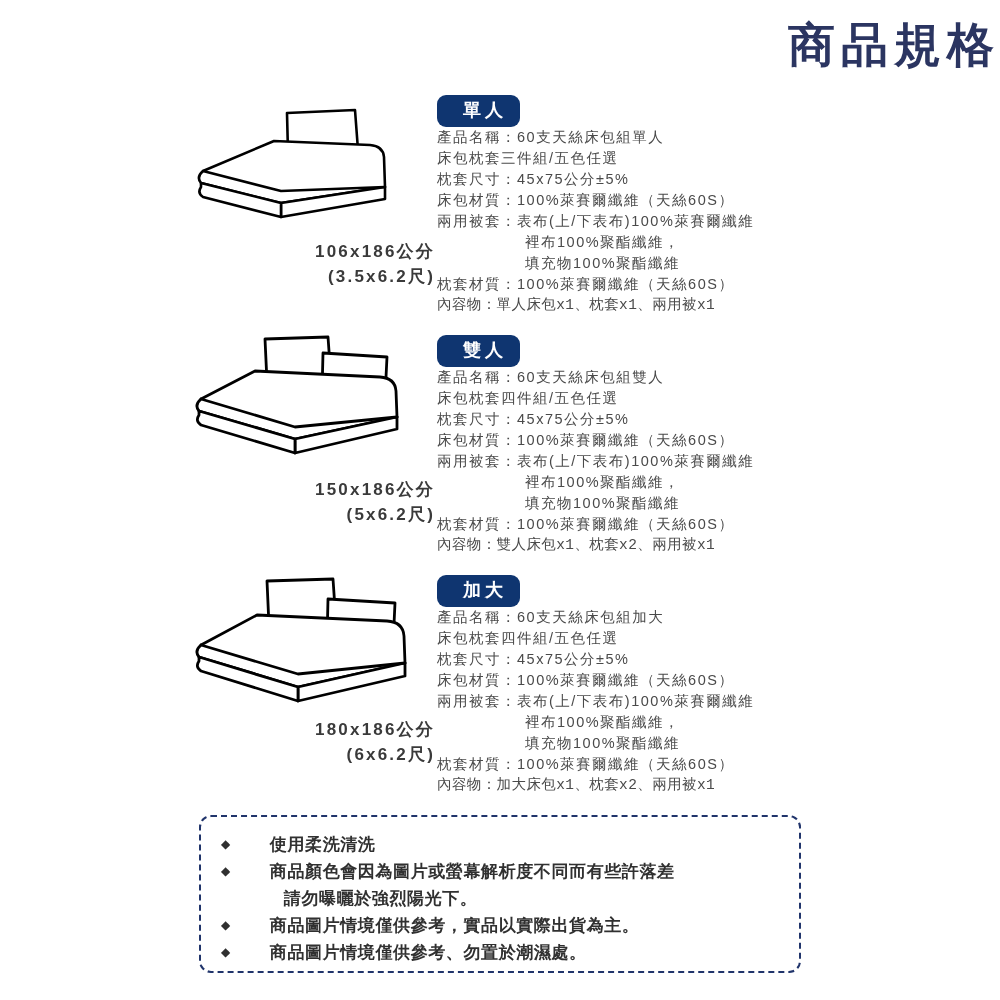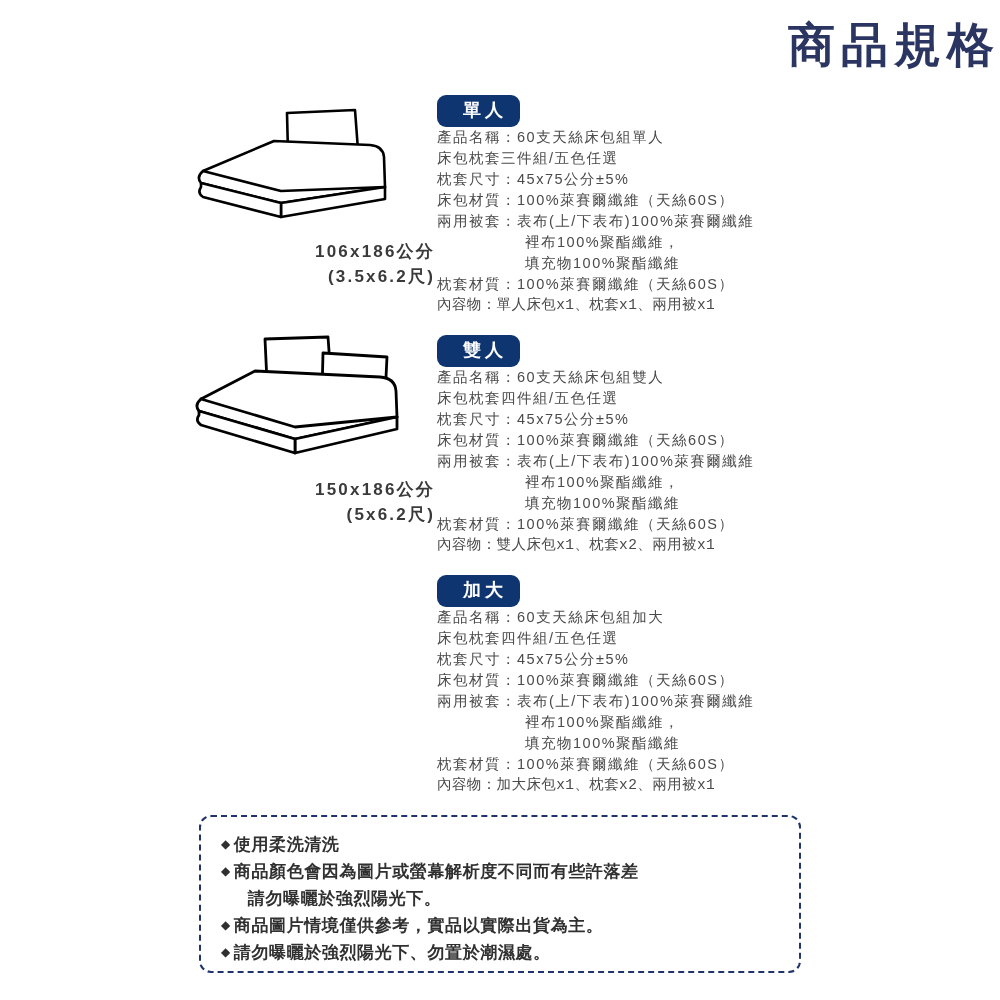--- a/index.html
+++ b/index.html
@@ -122,21 +122,21 @@
     letter-spacing: 0.6px;
     font-weight: bold;
   }
   .care-bullet {
     flex: 0 0 auto;
     color: #303030;
     font-size: 12px;
     line-height: 27px;
     margin-right: 3px;
   }
-  .care-text { flex: 1 1 auto; }
+  .care-text { flex: 1 1 auto; margin-left: 36px; }
   .care-subline {
     display: block;
     padding-left: 14px;
   }
 </style>
 </head>
 <body>
 
 <div class="page-title">商品規格</div>
 
@@ -181,20 +181,36 @@
     </div>
   </div>
 
   <div class="text-col">
     <div class="size-badge">雙人</div>
     <div class="spec-lines"><span class="line">產品名稱：60支天絲床包組雙人</span><span class="line">床包枕套四件組/五色任選</span><span class="line">枕套尺寸：45x75公分±5%</span><span class="line">床包材質：100%萊賽爾纖維（天絲60S）</span><span class="line">兩用被套：表布(上/下表布)100%萊賽爾纖維</span><span class="line indent">裡布100%聚酯纖維，</span><span class="line indent">填充物100%聚酯纖維</span><span class="line">枕套材質：100%萊賽爾纖維（天絲60S）</span><span class="line tight">內容物：雙人床包x1、枕套x2、兩用被x1</span></div>
   </div>
 </div>
 
 <div class="spec-section" id="section-3">
+  <div class="illus-col">
+    <svg class="bed-art" width="240" height="155" viewBox="0 0 240 155">
+      <g fill="#ffffff" stroke="#000000" stroke-width="2.8" stroke-linejoin="round" stroke-linecap="round">
+        <path d="M72 6 L138 4 L141 48 L74 51 Z"></path>
+        <path d="M133 24 L200 28 L198 70 L132 66 Z"></path>
+        <path d="M62 40 L192 46 Q208 47 209 61 L210 88 L103 112 L4 82 Q-1 76 6 70 Z"></path>
+        <path d="M103 112 L210 88 L210 101 L103 126 Z"></path>
+        <path d="M103 112 L103 126 L6 96 Q0 92 4 86 L4 82 Z"></path>
+        <path d="M6 70 L103 99 L210 88"></path>
+      </g>
+    </svg>
+    <div class="size-label" id="size-label-3">
+      <span>180x186公分</span><br>
+      <span>(6x6.2尺)</span>
+    </div>
+  </div>
 
   <div class="text-col">
     <div class="size-badge">加大</div>
     <div class="spec-lines"><span class="line">產品名稱：60支天絲床包組加大</span><span class="line">床包枕套四件組/五色任選</span><span class="line">枕套尺寸：45x75公分±5%</span><span class="line">床包材質：100%萊賽爾纖維（天絲60S）</span><span class="line">兩用被套：表布(上/下表布)100%萊賽爾纖維</span><span class="line indent">裡布100%聚酯纖維，</span><span class="line indent">填充物100%聚酯纖維</span><span class="line">枕套材質：100%萊賽爾纖維（天絲60S）</span><span class="line tight">內容物：加大床包x1、枕套x2、兩用被x1</span></div>
   </div>
 </div>
 
 <div class="care-box">
   <div>
       <div class="care-item">
@@ -204,16 +220,16 @@
       <div class="care-item">
         <span class="care-bullet">◆</span>
         <span class="care-text">商品顏色會因為圖片或螢幕解析度不同而有些許落差<span class="care-subline">請勿曝曬於強烈陽光下。</span></span>
       </div>
       <div class="care-item">
         <span class="care-bullet">◆</span>
         <span class="care-text">商品圖片情境僅供參考，實品以實際出貨為主。</span>
       </div>
       <div class="care-item">
         <span class="care-bullet">◆</span>
-        <span class="care-text">請勿曝曬於強烈陽光下、勿置於潮濕處。</span>
+        <span class="care-text">商品圖片情境僅供參考、勿置於潮濕處。</span>
       </div>
     </div>
 </div>
 
 </body></html>

